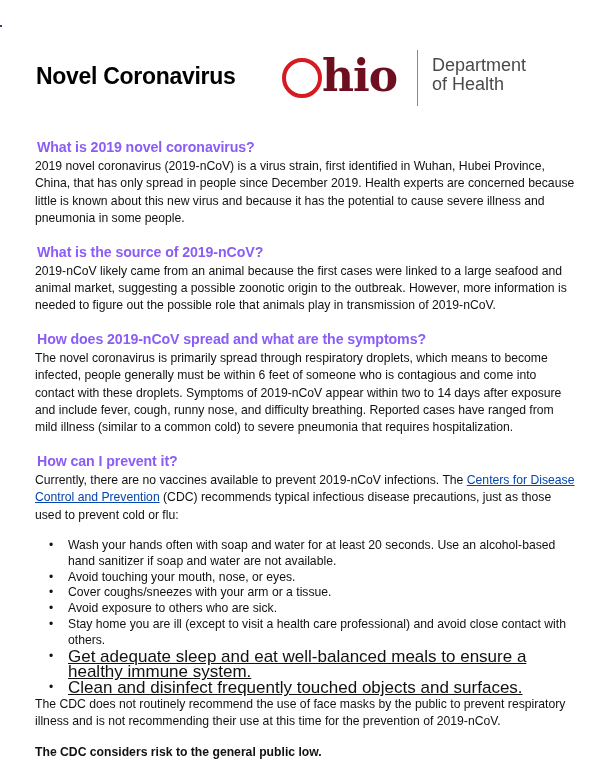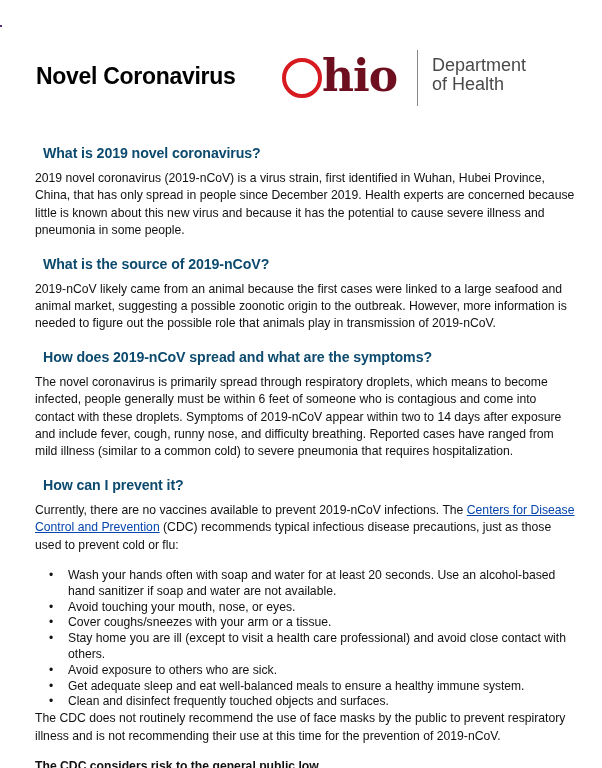--- a/index.html
+++ b/index.html
@@ -13,28 +13,28 @@
   .logo { position: absolute; left: 282px; top: 50px; height: 60px; width: 270px; }
   .logo-o { position: absolute; left: 0; top: 8px; width: 40px; height: 40px; border: 4px solid #d71920;
             border-radius: 50%; box-sizing: border-box; }
   .logo-hio { position: absolute; left: 40px; top: -2px; font-family: "DejaVu Serif", serif; font-weight: bold;
               font-size: 44px; color: #6d0f1f; letter-spacing: -1px; line-height: 56px; }
   .logo-divider { position: absolute; left: 135px; top: 0; width: 1px; height: 56px; background: #888; }
   .logo-dept { position: absolute; left: 150px; top: 6px; font-size: 18px; line-height: 19px; color: #4a4a4a;
                font-family: "Liberation Sans", sans-serif; }
 
   .content { position: absolute; left: 35px; top: 136px; width: 540px; }
-  h2 { margin: 8px; font-size: 14.2px; font-weight: bold; color: #0c4a6e; line-height: 18px; letter-spacing: -0.1px; }
+  h2 { margin: 2px; font-size: 14.2px; font-weight: bold; color: #8b5cf6; line-height: 18px; letter-spacing: -0.1px; }
   p { margin: 0; font-size: 12.2px; line-height: 17.4px; color: #111; }
   .sec { margin-bottom: 15px; }
   a.link { color: #0645ad; text-decoration: underline; }
   ul { margin: 14px 0 0 0; padding-left: 0; list-style: none; }
   li { position: relative; padding-left: 19px; margin-left: 14px; font-size: 12.2px; line-height: 15.8px; color: #111; }
   li::before { content: "\2022"; position: absolute; left: 0; top: 0; font-size: 12px; }
-  li.small { font-size: 12px; }
+  li.small { font-size: 17px; text-decoration: underline; }
   .masks { margin-bottom: 13px; }
   .sub-bold { font-weight: bold; font-size: 12.2px; line-height: 17px; }
 </style>
 </head>
 <body>
 
 <div class="corner-mark"></div>
 
 <div class="header">
   <div class="doc-title">Novel Coronavirus</div>
@@ -66,22 +66,22 @@
     <p>The novel coronavirus is primarily spread through respiratory droplets, which means to become infected, people generally must be within 6 feet of someone who is contagious and come into contact with these droplets. Symptoms of 2019-nCoV appear within two to 14 days after exposure and include fever, cough, runny nose, and difficulty breathing. Reported cases have ranged from mild illness (similar to a common cold) to severe pneumonia that requires hospitalization.</p>
   </div>
 
   <div>
     <h2>How can I prevent it?</h2>
     <p><span>Currently, there are no vaccines available to prevent 2019-nCoV infections. The </span><a class="link" href="#">Centers for Disease Control and Prevention</a><span> (CDC) recommends typical infectious disease precautions, just as those used to prevent cold or flu:</span></p>
     <ul>
       <li>Wash your hands often with soap and water for at least 20 seconds. Use an alcohol-based hand sanitizer if soap and water are not available.</li>
       <li>Avoid touching your mouth, nose, or eyes.</li>
       <li>Cover coughs/sneezes with your arm or a tissue.</li>
+      <li>Avoid exposure to others who are sick.</li>
       <li>Stay home you are ill (except to visit a health care professional) and avoid close contact with others.</li>
-      <li>Avoid exposure to others who are sick.</li>
       <li class="small">Get adequate sleep and eat well-balanced meals to ensure a healthy immune system.</li>
       <li class="small">Clean and disinfect frequently touched objects and surfaces.</li>
     </ul>
     <p class="masks">The CDC does not routinely recommend the use of face masks by the public to prevent respiratory illness and is not recommending their use at this time for the prevention of 2019-nCoV.</p>
   </div>
 
   <div>
     <p class="sub-bold">The CDC considers risk to the general public low.</p>
 
   </div>

